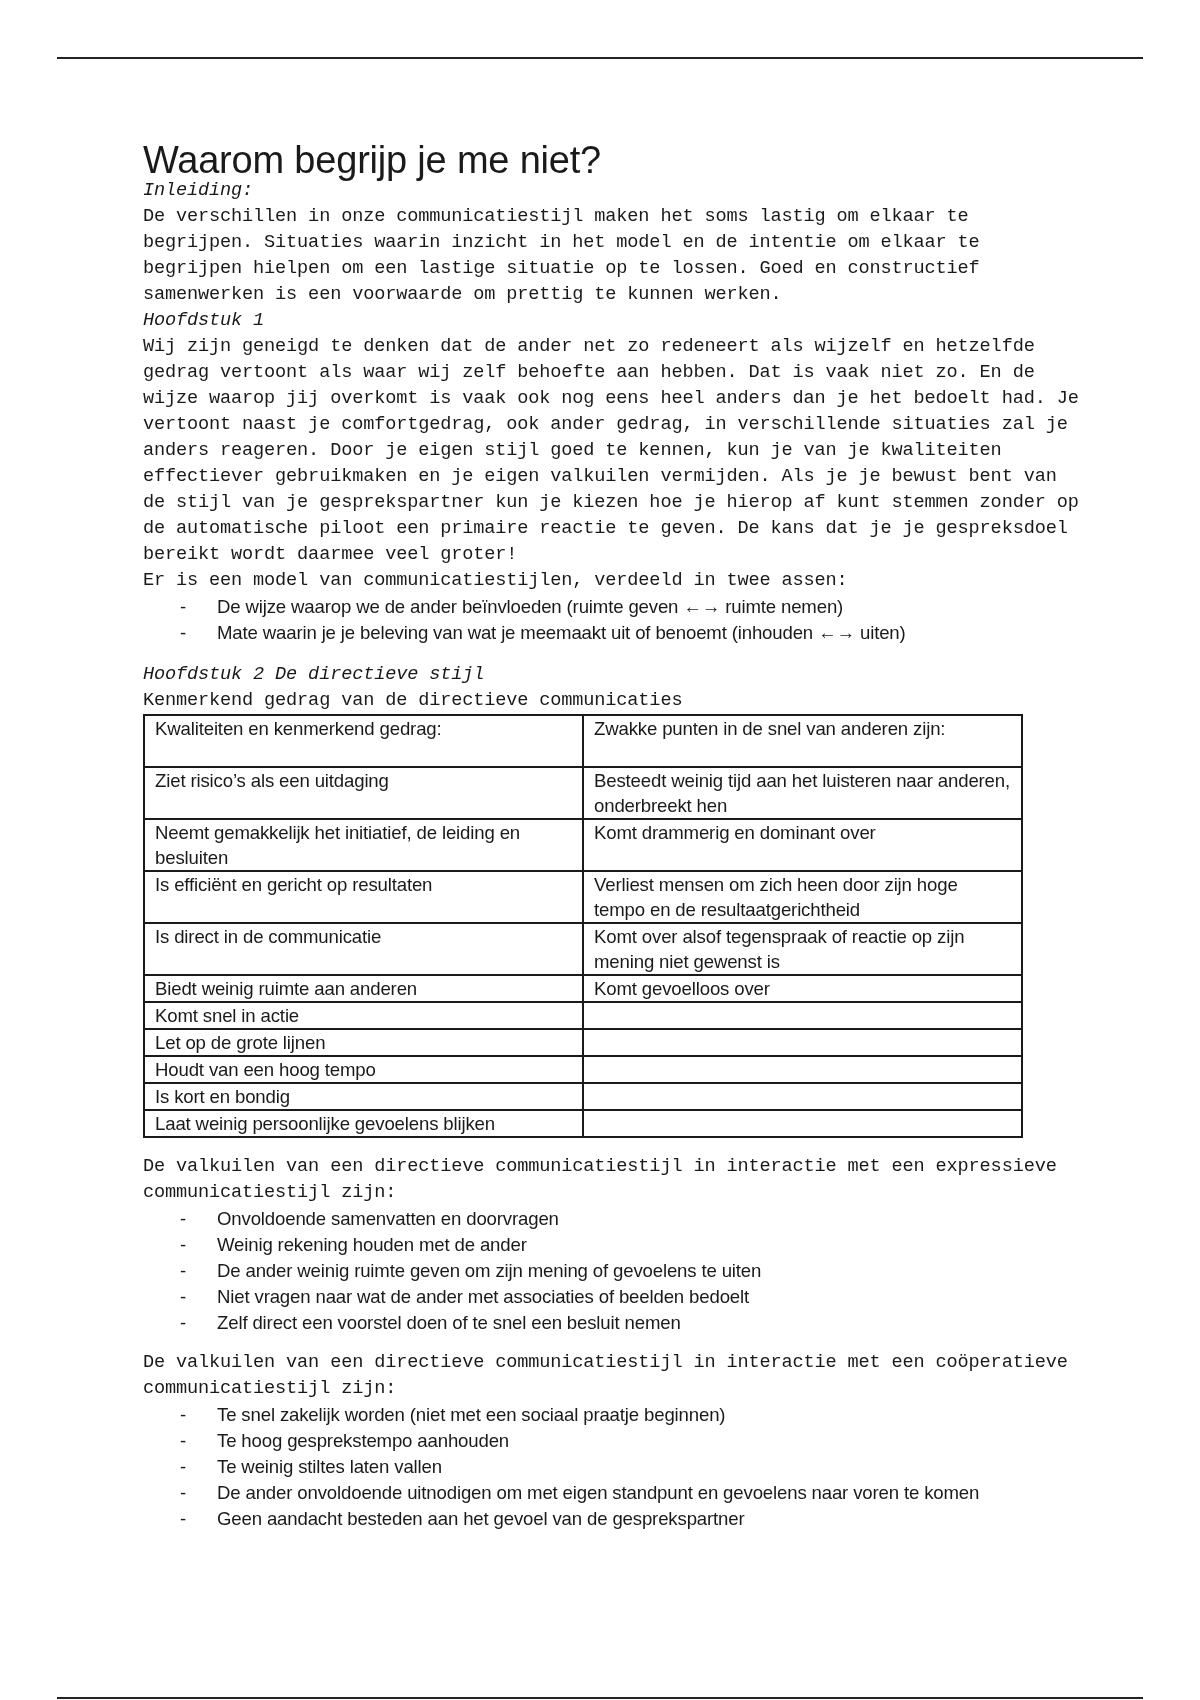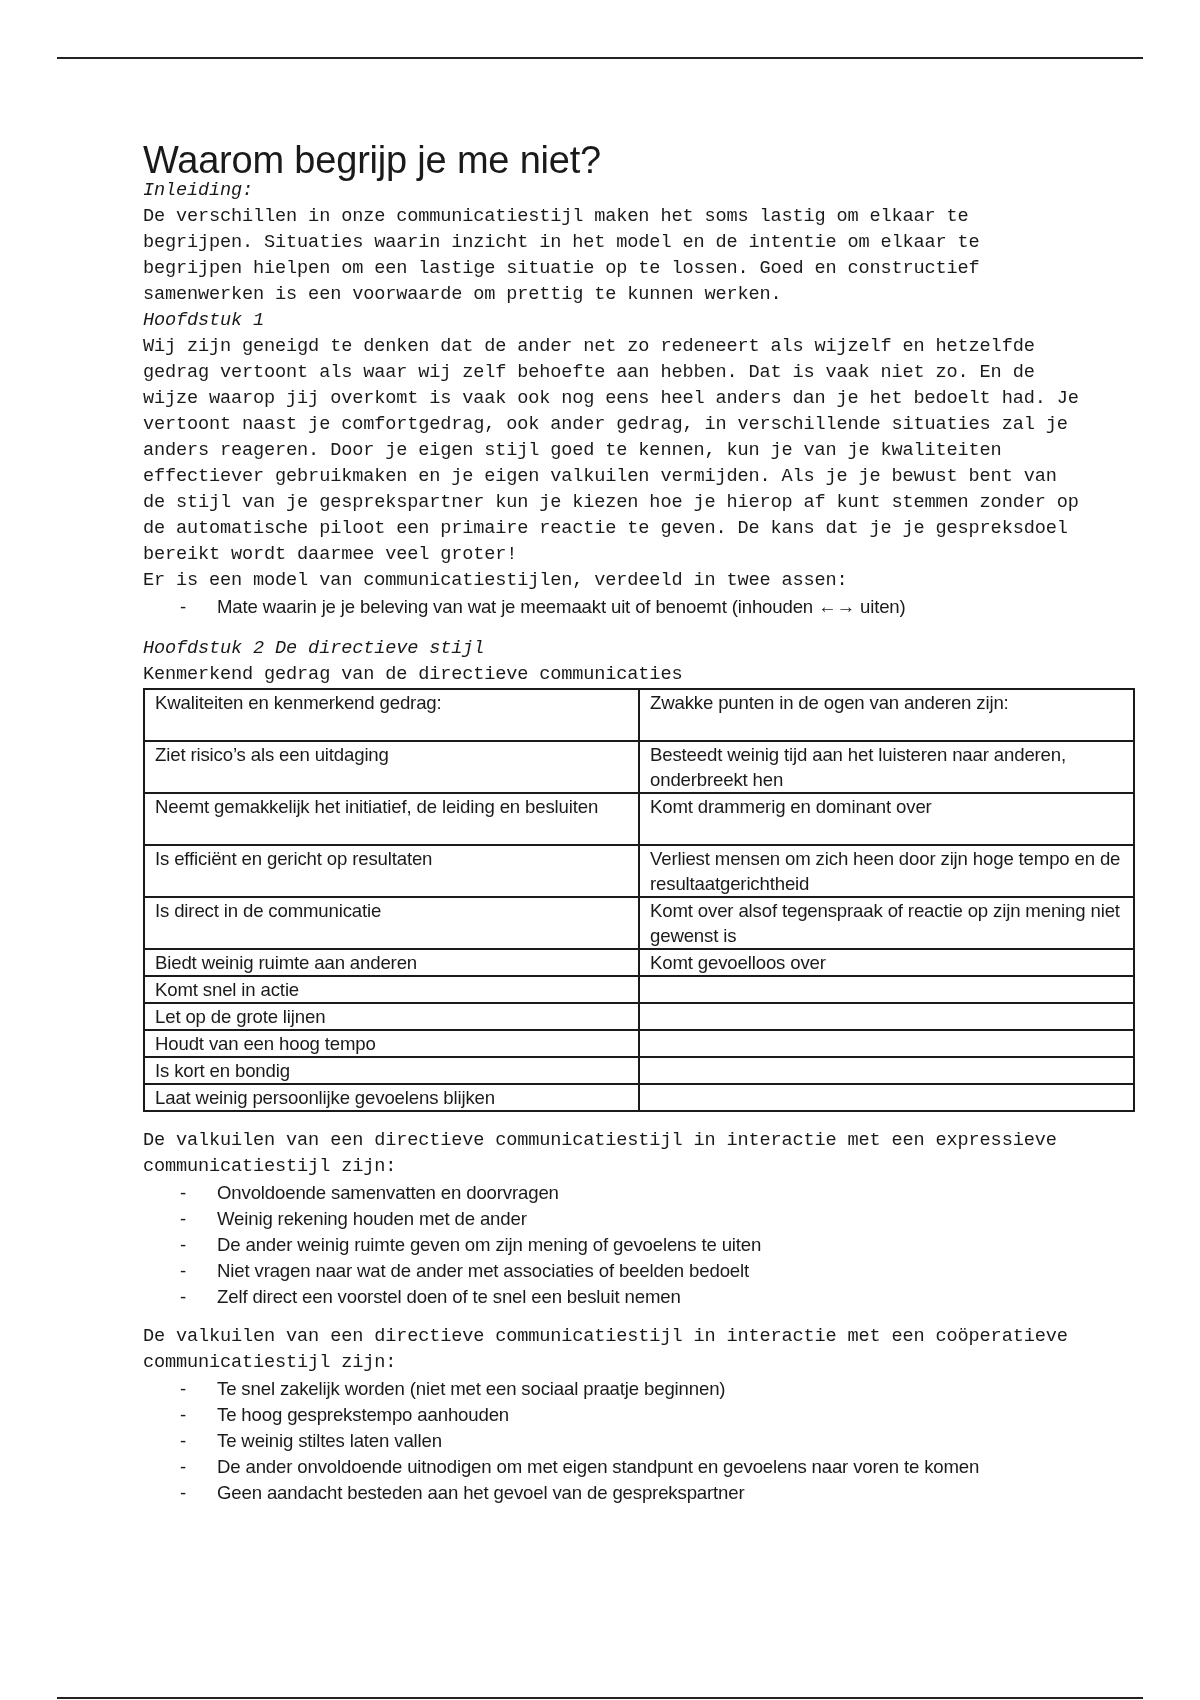--- a/index.html
+++ b/index.html
@@ -58,21 +58,21 @@
     ul.dash li::before {
       content: "-";
       position: absolute;
       left: 37px;
     }
     .gap-small { height: 16px; }
     .gap-medium { height: 14px; }
 
     table.kenmerk {
       border-collapse: collapse;
-      width: 992px;
+      width: 880px;
       margin-top: 0px;
     }
     table.kenmerk td {
       border: 2px solid #1a1a1a;
       vertical-align: top;
       padding: 0 10px;
       width: 50%;
       line-height: 25px;
     }
     table.kenmerk td.col1 { width: 437px; }
@@ -87,33 +87,34 @@
 <div class="page">
   <h1 class="title">Waarom begrijp je me niet?</h1>
 
   <p class="heading-italic">Inleiding:</p>
   <p>De verschillen in onze communicatiestijl maken het soms lastig om elkaar te begrijpen. Situaties waarin inzicht in het model en de intentie om elkaar te begrijpen hielpen om een lastige situatie op te lossen. Goed en constructief samenwerken is een voorwaarde om prettig te kunnen werken.</p>
 
   <p class="heading-italic">Hoofdstuk 1</p>
   <p>Wij zijn geneigd te denken dat de ander net zo redeneert als wijzelf en hetzelfde gedrag vertoont als waar wij zelf behoefte aan hebben. Dat is vaak niet zo. En de wijze waarop jij overkomt is vaak ook nog eens heel anders dan je het bedoelt had. Je vertoont naast je comfortgedrag, ook ander gedrag, in verschillende situaties zal je anders reageren. Door je eigen stijl goed te kennen, kun je van je kwaliteiten effectiever gebruikmaken en je eigen valkuilen vermijden. Als je je bewust bent van de stijl van je gesprekspartner kun je kiezen hoe je hierop af kunt stemmen zonder op de automatische piloot een primaire reactie te geven. De kans dat je je gespreksdoel bereikt wordt daarmee veel groter!</p>
   <p>Er is een model van communicatiestijlen, verdeeld in twee assen:</p>
   <ul class="dash">
+    <li>De wijze waarop we de ander beïnvloeden (ruimte geven ←→ ruimte nemen)</li>
     <li>Mate waarin je je beleving van wat je meemaakt uit of benoemt (inhouden ←→ uiten)</li>
   </ul>
 
   <div class="gap-small"></div>
 
   <p class="heading-italic">Hoofdstuk 2 De directieve stijl</p>
   <p>Kenmerkend gedrag van de directieve communicaties</p>
 
   <table class="kenmerk">
     <tbody>
         <tr class="h1row">
       <td class="col1">Kwaliteiten en kenmerkend gedrag:</td>
-      <td>Zwakke punten in de ogen van anderen zijn:</td>
+      <td>Zwakke punten in de snel van anderen zijn:</td>
     </tr>
     <tr class="h1row">
       <td class="col1">Ziet risico’s als een uitdaging</td>
       <td>Besteedt weinig tijd aan het luisteren naar anderen, onderbreekt hen</td>
     </tr>
     <tr class="h1row">
       <td class="col1">Neemt gemakkelijk het initiatief, de leiding en besluiten</td>
       <td>Komt drammerig en dominant over</td>
     </tr>
     <tr class="h1row">

